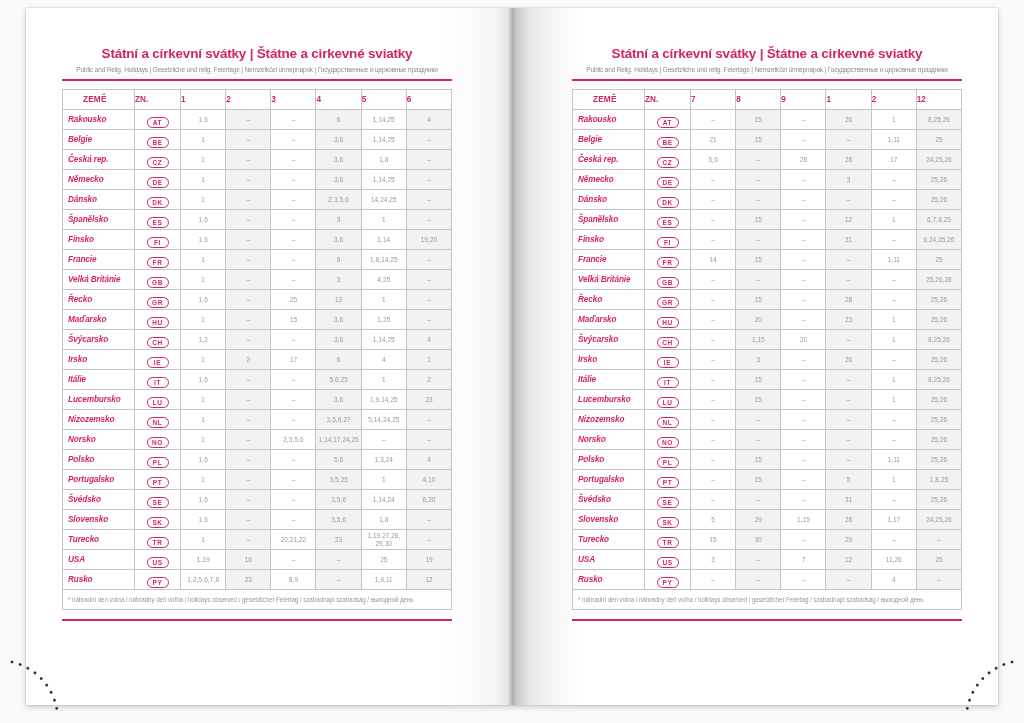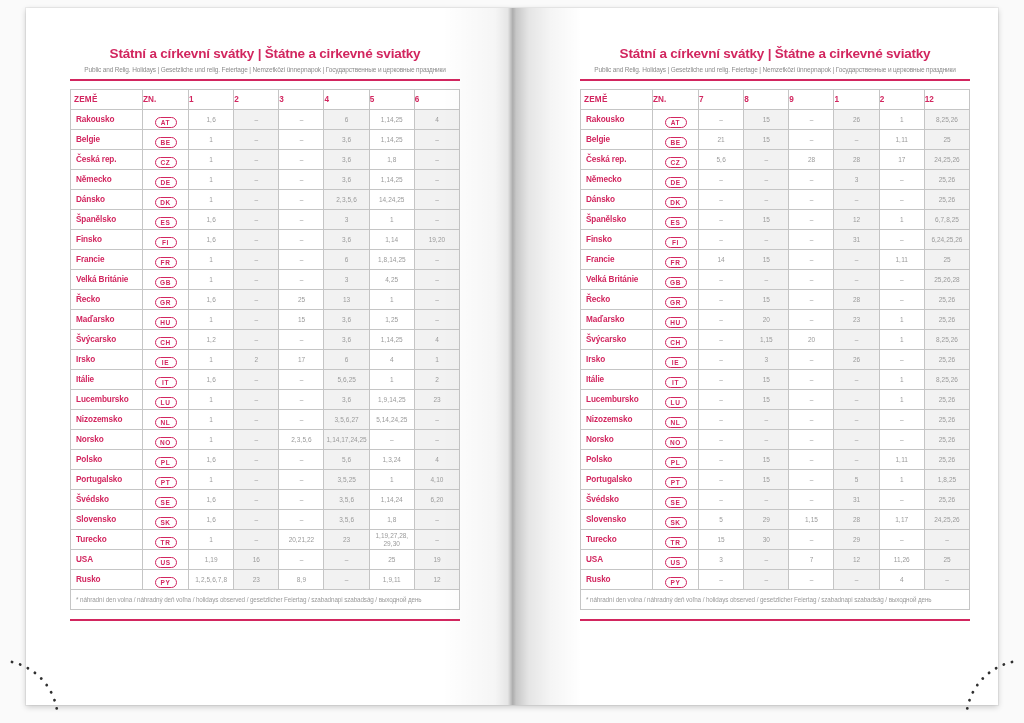--- a/index.html
+++ b/index.html
@@ -13,21 +13,21 @@
   body{
     background:#fafafa;
     font-family:"Liberation Sans", sans-serif;
     position:relative;
   }
   .book{
     position:absolute;left:26px;top:8px;width:972px;height:697px;
     background:#ffffff;
     box-shadow:0 2px 6px rgba(0,0,0,0.20), 0 0 0 1px rgba(0,0,0,0.05);
   }
-  .page{position:absolute;top:0;height:100%;width:486px;margin-left:8px;}
+  .page{position:absolute;top:0;height:100%;width:486px;}
   .page.left{left:0;}
   .page.right{left:486px;}
   .page-inner{width:390px;}
   .page.left  .page-inner{margin-left:36px;}
   .page.right .page-inner{margin-left:60px;}
   .title{
     margin-top:38px;text-align:center;font-weight:bold;
     font-size:13.5px;line-height:16px;color:var(--accent);
     letter-spacing:-0.2px;white-space:nowrap;
   }
@@ -38,24 +38,24 @@
   .rule{margin-top:5px;height:2px;background:var(--accent);}
   table.holidays{
     margin-top:8px;width:100%;border-collapse:collapse;table-layout:fixed;
   }
   table.holidays th, table.holidays td{
     border:1px solid var(--border);height:20px;vertical-align:middle;
   }
   col.c-country{width:72px;}
   col.c-code{width:46px;}
   th{font-size:8.2px;color:var(--accent);font-weight:bold;text-align:left;}
-  th.h-country{text-align:left;padding-left:3px;letter-spacing:0.2px;}
+  th.h-country{text-align:left;padding-left:20px;letter-spacing:0.2px;}
   td.country{
     font-size:8.2px;font-weight:bold;color:var(--accent);
-    text-align:left;padding-left:5px;white-space:nowrap;letter-spacing:-0.1px;
+    text-align:left;padding-left:5px;white-space:nowrap;letter-spacing:-0.1px;font-style:italic;
   }
   td.code{text-align:center;}
   .badge{
     display:inline-block;min-width:22px;padding:0 3px;height:11px;line-height:10px;
     border:1px solid var(--accent);border-radius:7px;
     color:var(--accent);font-size:6.5px;font-weight:bold;letter-spacing:0.6px;
   }
   td.val{
     text-align:center;color:var(--valtext);
     font-size:6.5px;line-height:8px;

